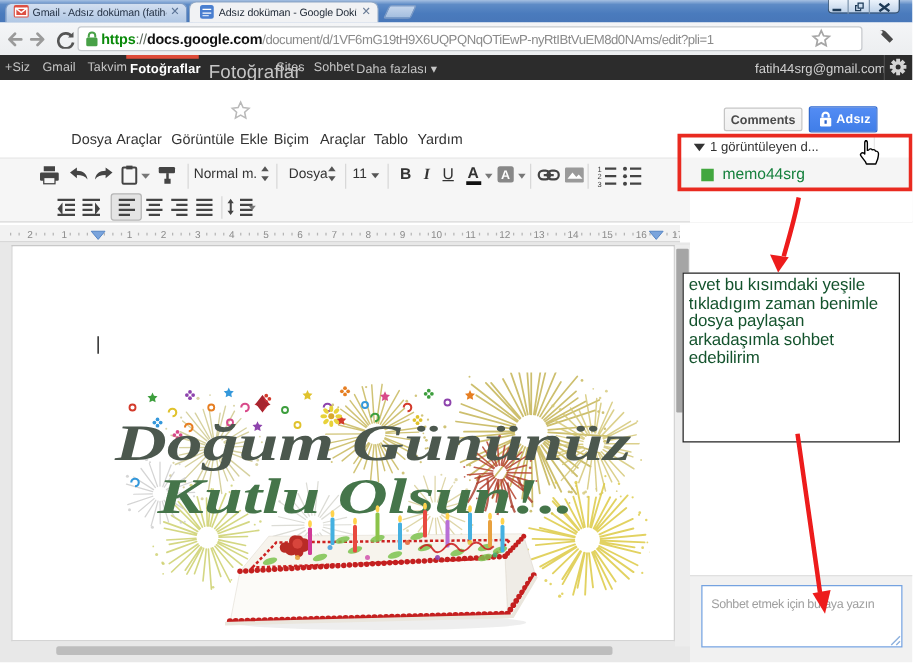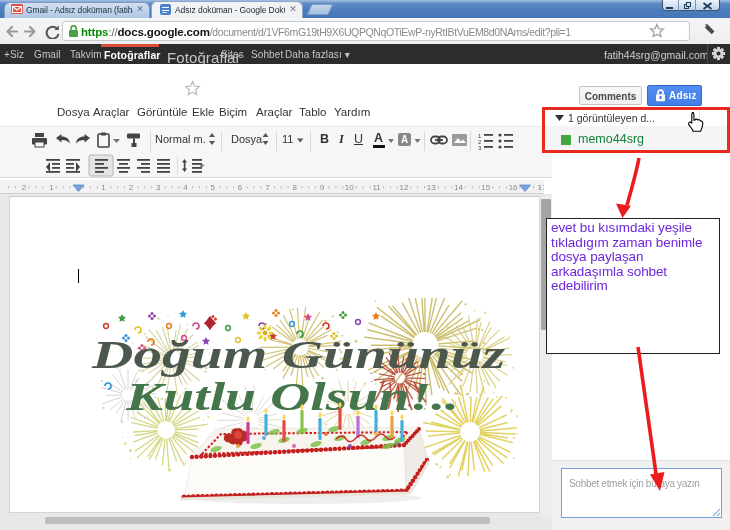--- a/index.html
+++ b/index.html
@@ -743,21 +743,21 @@
 <div class="a" style="left:544px;top:126px;width:184px;height:25px;background:#f5f5f5"></div>
 <svg class="a" style="left:555px;top:114px" width="10" height="8">
       <path d="M0 1h9l-4.5 6z" fill="#333"></path>
     </svg>
 <div class="a" style="left:568px;top:112px;font-size:10.5px;color:#333;white-space:nowrap">1 görüntüleyen d...</div>
 <div class="a" style="left:561px;top:135px;width:10px;height:10px;background:#42a73f"></div>
 <div class="a" style="left:578px;top:132px;font-size:12.5px;color:#15803d">memo44srg</div>
 <div class="a" style="left:699px;top:109px;width:1px;height:17px;background:#e8e8e8"></div>
 <div class="a" style="left:542px;top:107px;width:188px;height:46px;border:3px solid #e92a20"></div>
 <div class="a" style="left:546px;top:218px;width:174px;height:136px;background:#fff;border:1.5px solid #222"></div>
-<div class="a" style="left:551px;top:221px;width:166px;font-size:13.5px;line-height:14.5px;color:#6d28d9;letter-spacing:-0.1px">evet bu kısımdaki yeşile tıkladıgım zaman benimle dosya paylaşan arkadaşımla sohbet edebilirim</div>
+<div class="a" style="left:551px;top:221px;width:166px;font-size:13.5px;line-height:14.5px;color:#14532d;letter-spacing:-0.1px">evet bu kısımdaki yeşile tıkladıgım zaman benimle dosya paylaşan arkadaşımla sohbet edebilirim</div>
 <svg class="a" style="left:540px;top:100px" width="190px" height="430" viewBox="0 0 190 430">
 <path d="M99 58 C 96 74 91 91 87 105" stroke="#ed1c1c" stroke-width="3.6" fill="none"></path>
 <path d="M82.5 118 L76 103.5 L91 105.8 Z" fill="#ed1c1c"></path>
 <path d="M98 247 C 103 285 110 330 116 374" stroke="#ed1c1c" stroke-width="3.6" fill="none"></path>
 <path d="M120 391 L110 374.5 L124.5 372 Z" fill="#ed1c1c"></path>
 </svg>
 <svg class="a" style="left:685px;top:111px" width="20" height="22" viewBox="0 0 20 22">
 <path d="M7.3 1.6c.9 0 1.6.7 1.6 1.6v6.1l1-.2c.3-.8 1-1.1 1.8-1 .5.1.9.4 1.1.8.6-.3 1.3-.3 1.8 0 .4.2.7.6.8 1 .5-.1 1.1 0 1.5.3.6.4.9 1 .9 1.8 0 .5-.1 1.6-.3 2.6-.2 1.1-.5 2.3-.9 3l-1 2.6H8.1l-.7-1.7-3.5-4.6c-.6-.7-.6-1.7.1-2.3.6-.6 1.6-.6 2.2 0l.6.6V3.2c0-.9.7-1.6 1.6-1.6z" fill="#fff" stroke="#000" stroke-width="1.1" stroke-linejoin="round"></path>
 </svg>
 </div>

